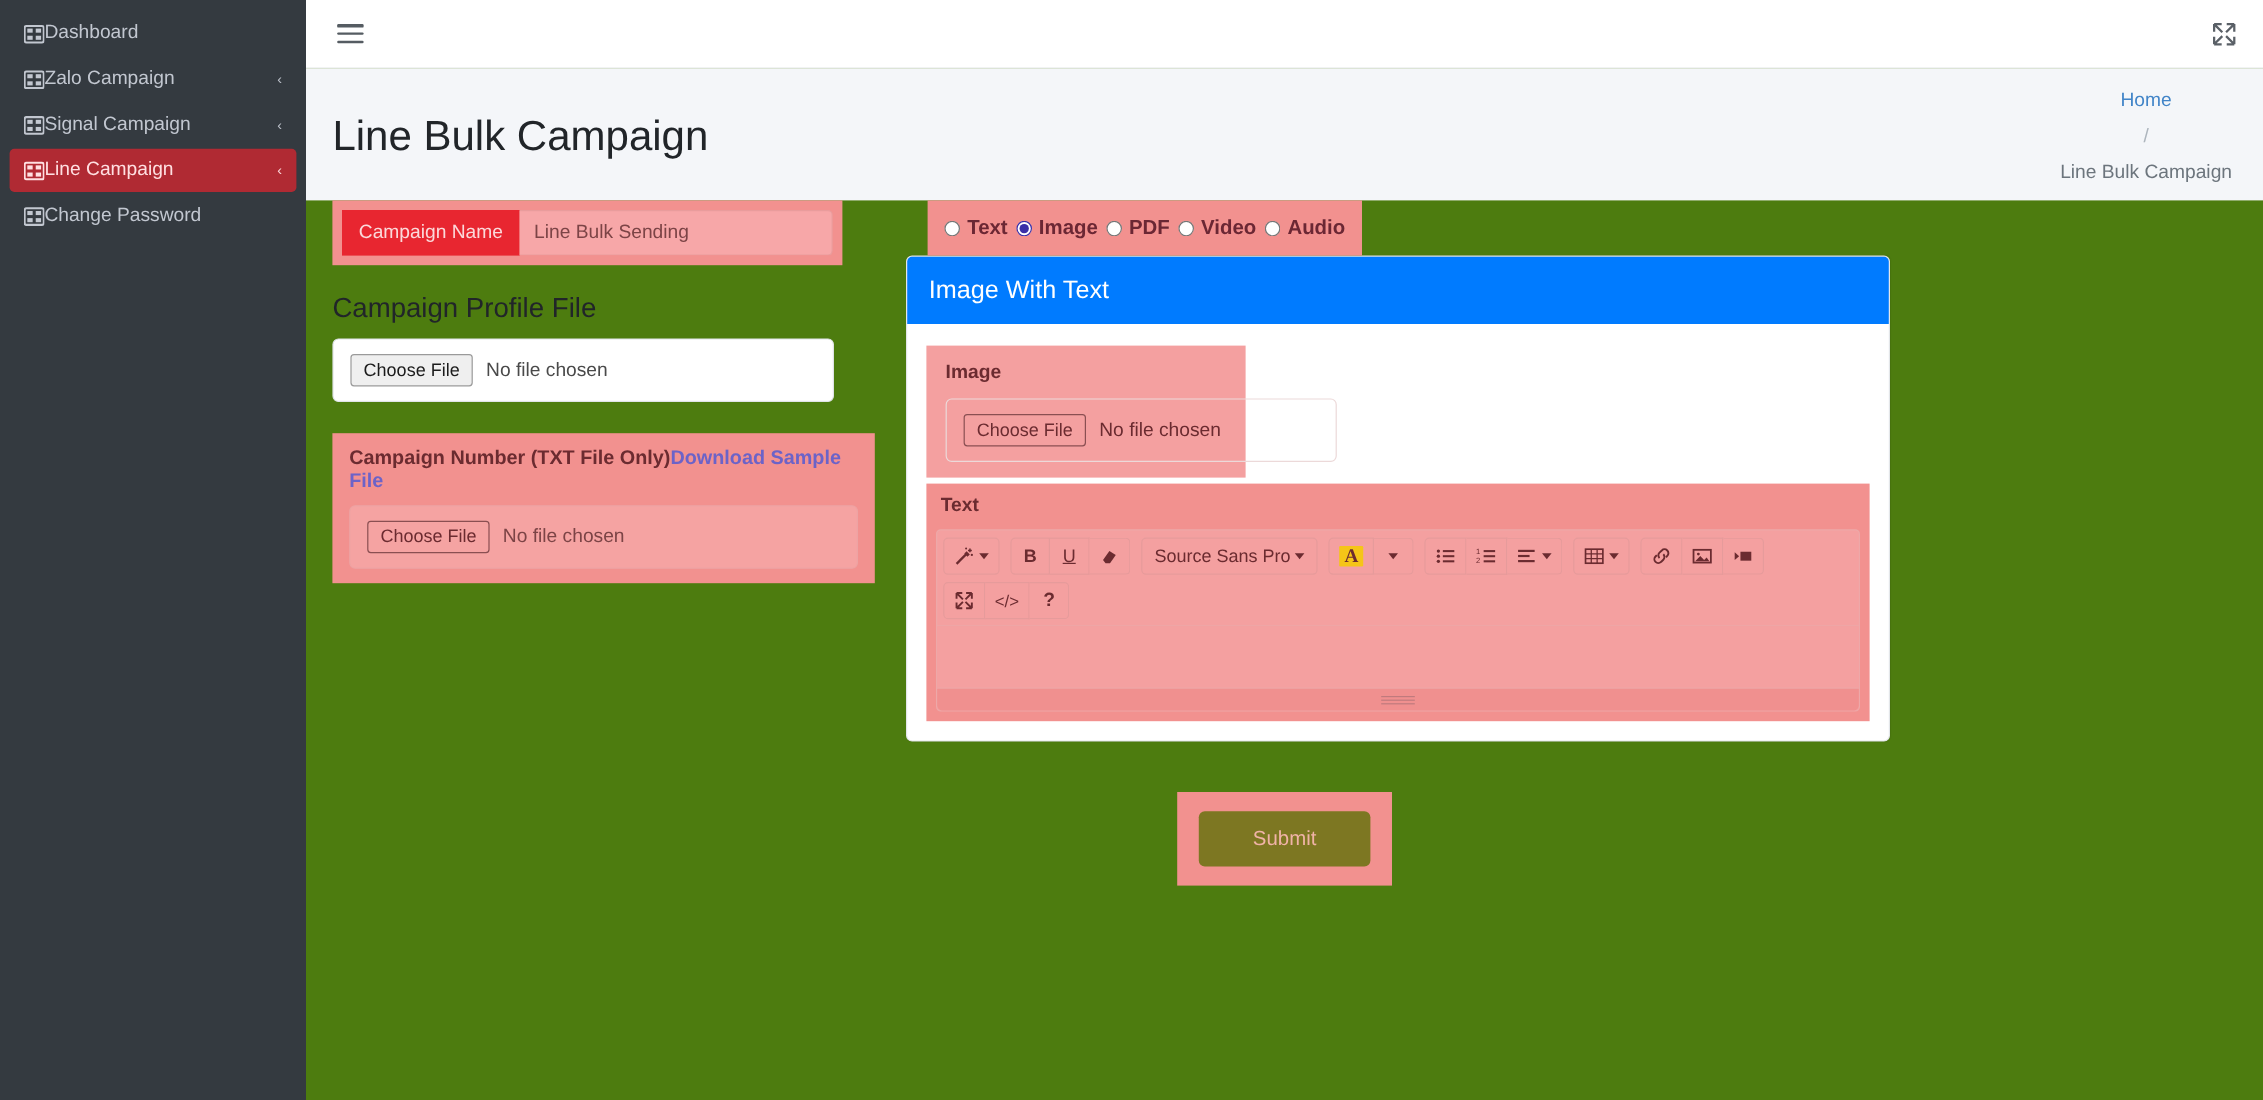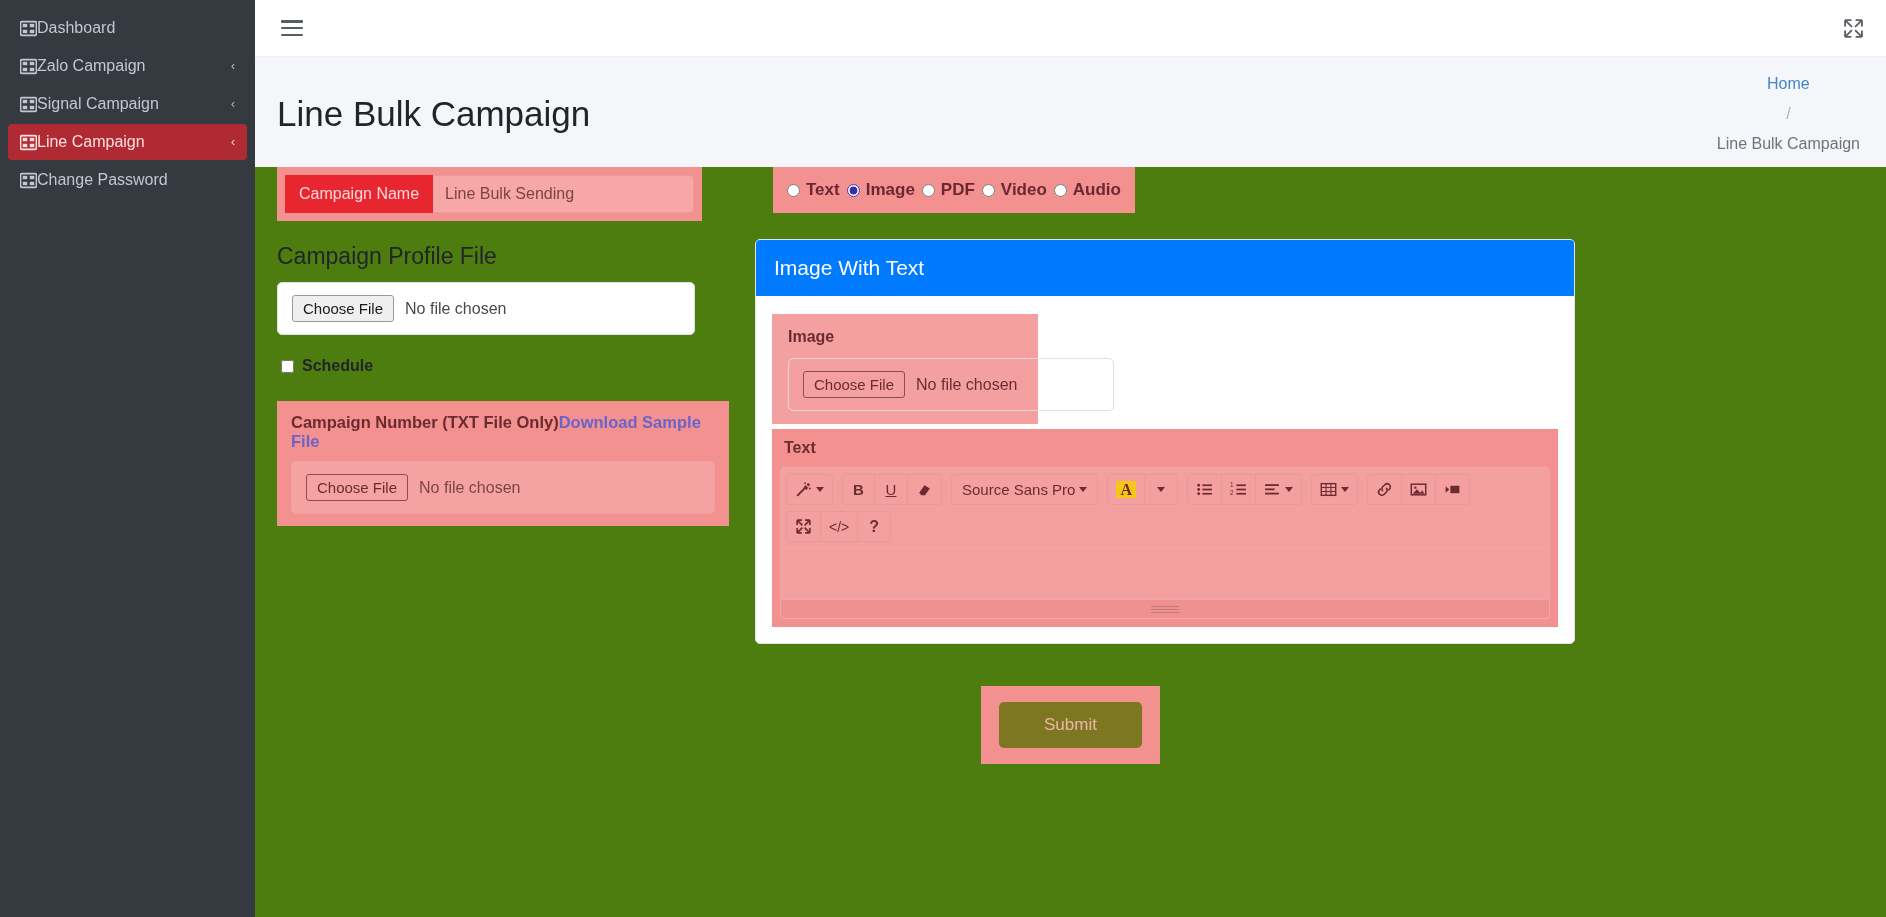--- a/index.html
+++ b/index.html
@@ -293,24 +293,20 @@
             </div>
           </div>
 
           <h2 class="section-title">Campaign Profile File</h2>
 
           <div class="file-box">
             <button class="choose-btn">Choose File</button>
             <span class="file-text">No file chosen</span>
           </div>
 
-          <div class="schedule-row">
-            <input type="checkbox" style="">
-            <label>Schedule</label>
-          </div>
 
           <div class="campnum-block">
             <div class="campnum-title">
               <span>Campaign Number (TXT File Only)</span><span class="dl">Download Sample File</span>
             </div>
             <div class="campnum-file">
               <button class="choose-btn">Choose File</button>
               <span class="file-text">No file chosen</span>
             </div>
           </div>
@@ -334,21 +330,21 @@
             <span class="radio-item">
               <input type="radio" name="mtype" id="r3" style="">
               <label for="r3">Video</label>
             </span>
             <span class="radio-item">
               <input type="radio" name="mtype" id="r4" style="">
               <label for="r4">Audio</label>
             </span>
           </div>
 
-          <div class="card" style="margin-top:26px">
+          <div class="card" style="">
             <div class="card-header">
               <span class="card-title">Image With Text</span>
             </div>
             <div class="card-body">
 
               <div class="image-field">
                 <div class="image-hl"></div>
                 <div class="image-inner">
                   <div class="image-label">Image</div>
                   <div class="image-filebox">

